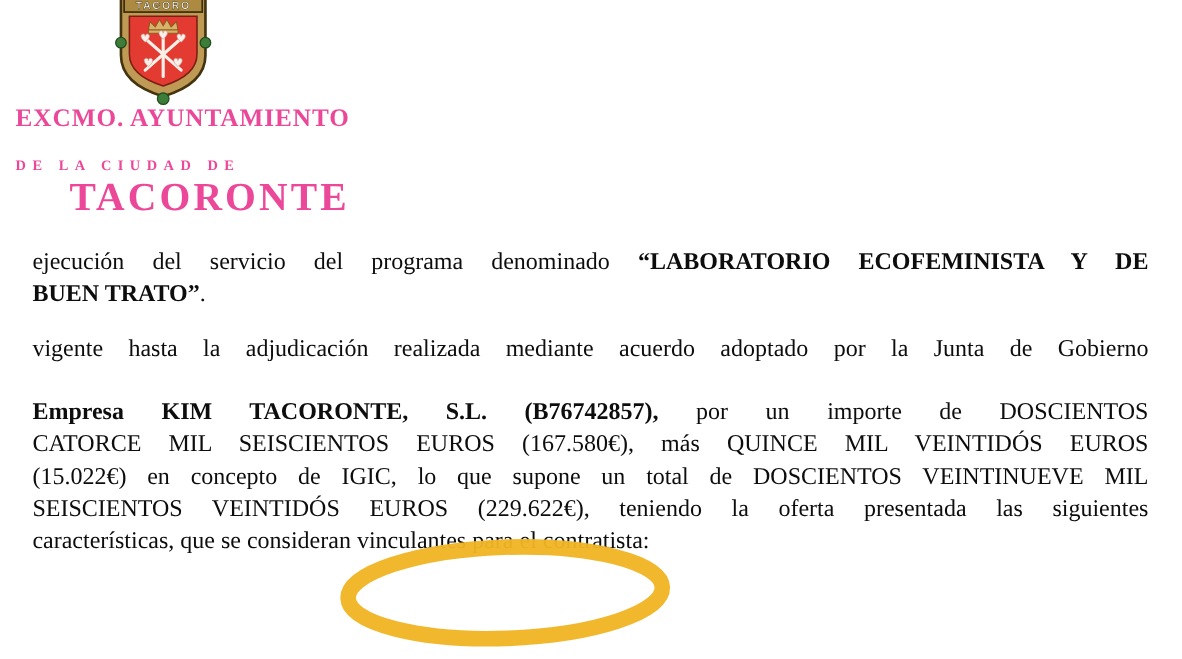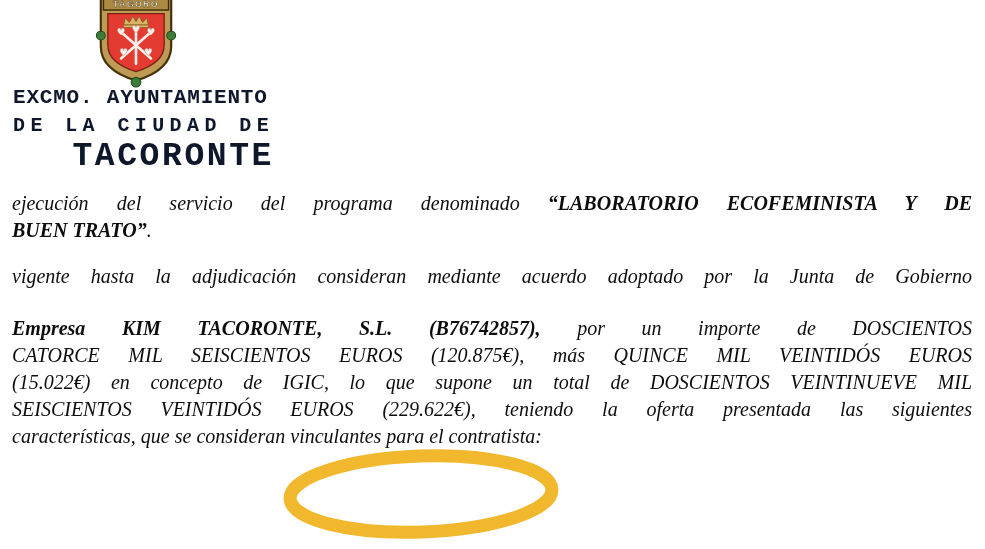--- a/index.html
+++ b/index.html
@@ -6,31 +6,31 @@
   .page{
     position:relative;
     width:985px;height:549px;
     background:#ffffff;
     overflow:hidden;
     font-family:"Liberation Serif", serif;
   }
   
   .coat{position:absolute;left:92px;top:-5px;}
   
-  .hdr{position:absolute;left:13px;top:86px;color:#0f172a;
-       font-family:Liberation Mono, monospace;}
+  .hdr{position:absolute;left:13px;top:86px;color:#ec4899;
+       font-family:Liberation Serif, serif;}
   .hdr .h1{font-size:21px;font-weight:600;letter-spacing:0.8px;white-space:nowrap;}
-  .hdr .h2{font-size:20px;font-weight:600;letter-spacing:5.4px;margin-top:5px;white-space:nowrap;}
+  .hdr .h2{font-size:12px;font-weight:600;letter-spacing:5.4px;margin-top:20px;white-space:nowrap;}
   .hdr .h3{font-size:33px;font-weight:800;letter-spacing:2.6px;margin-top:1px;white-space:nowrap;text-align:right;}
   
   .doc{
     position:absolute;left:12px;top:190px;width:960px;
     font-size:20px;line-height:27px;color:#0d0d0d;
   }
-  .para{margin:0;font-style:italic;}
+  .para{margin:15px;}
   .para:nth-child(2){margin-top:19px;}
   .para:nth-child(3){margin-top:25px;}
   .line{text-align:justify;text-align-last:justify;}
   .line.last{text-align:justify;text-align-last:auto;}
   .line.indent{text-indent:44px;}
   .b{font-weight:bold;}
   
   .mark{position:absolute;left:275px;top:446px;pointer-events:none;}
 </style>
 </head>
@@ -76,25 +76,25 @@
     <div class="h2">DE LA CIUDAD DE</div>
     <div class="h3">TACORONTE</div>
   </div>
 
   <div class="doc">
       <div class="para">
         <div class="line"><span>ejecución del servicio del programa denominado </span><span class="b">“LABORATORIO ECOFEMINISTA Y DE</span></div>
         <div class="line last"><span class="b">BUEN TRATO”</span><span>.</span></div>
       </div>
       <div class="para">
-        <div class="line"><span>vigente hasta la adjudicación consideran mediante acuerdo adoptado por la Junta de Gobierno</span></div>
+        <div class="line"><span>vigente hasta la adjudicación realizada mediante acuerdo adoptado por la Junta de Gobierno</span></div>
       </div>
       <div class="para">
         <div class="line"><span class="b">Empresa KIM TACORONTE, S.L. (B76742857),</span><span> por un importe de DOSCIENTOS</span></div>
-        <div class="line"><span>CATORCE MIL SEISCIENTOS EUROS (120.875€), más QUINCE MIL VEINTIDÓS EUROS</span></div>
+        <div class="line"><span>CATORCE MIL SEISCIENTOS EUROS (167.580€), más QUINCE MIL VEINTIDÓS EUROS</span></div>
         <div class="line"><span>(15.022€) en concepto de IGIC, lo que supone un total de DOSCIENTOS VEINTINUEVE MIL</span></div>
         <div class="line"><span>SEISCIENTOS VEINTIDÓS EUROS (229.622€), teniendo la oferta presentada las siguientes</span></div>
         <div class="line last"><span>características, que se consideran vinculantes para el contratista:</span></div>
       </div>
     </div>
 
   <svg class="mark" width="292" height="100" viewBox="0 0 292 100" aria-hidden="true">
     <ellipse cx="146" cy="48" rx="131" ry="38" fill="none" stroke-width="13" opacity="0.96" transform="rotate(-2 146 48)" stroke="#F0B524"></ellipse>
   </svg>
 

